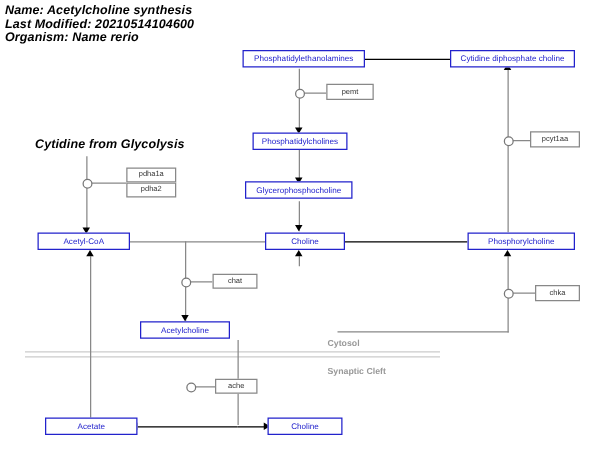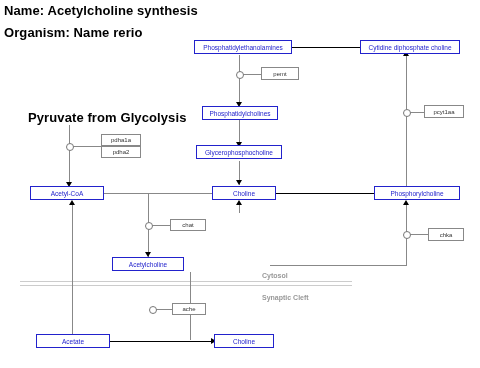--- a/index.html
+++ b/index.html
@@ -7,22 +7,22 @@
     width:480px;height:368px;
     background:#ffffff;
     font-family:"Liberation Sans",sans-serif;
     overflow:hidden;
   }
   #canvas{position:relative;width:480px;height:368px;}
 
   
   .hdr{
     position:absolute;left:4px;
-    font-size:13px;font-weight:bold;color:#000;
-    letter-spacing:.1px;white-space:nowrap;
+    font-size:10px;font-weight:bold;color:#000;
+    letter-spacing:.1px;white-space:nowrap;font-style:italic;
   }
 
   
   .node{
     position:absolute;
     box-sizing:border-box;
     border:1px solid #2222cc;
     background:#ffffff;
     color:#2222cc;
     font-size:6.5px;
@@ -73,20 +73,21 @@
     font-size:7px;font-weight:bold;color:#999999;
     white-space:nowrap;z-index:4;
   }
 </style>
 </head>
 <body>
 
 <div id="canvas">
 
   <div class="hdr" style="top:3px">Name: Acetylcholine synthesis</div>
+  <div class="hdr" style="top:14px">Last Modified: 20210514104600</div>
   <div class="hdr" style="top:25px">Organism: Name rerio</div>
 
   <div class="memb" style="left:20px;top:281px;width:332px;"></div>
   <div class="memb" style="left:20px;top:285px;width:332px;"></div>
   <div class="cmp" style="left:262px;top:272px;">Cytosol</div>
   <div class="cmp" style="left:262px;top:294px;">Synaptic Cleft</div>
 
   <div class="ln h blk" style="left:292px;top:47px;width:68px;"></div>
   <div class="ar left" style="left:287px;top:43.5px;"></div>
 
@@ -169,15 +170,15 @@
   <div class="gene" style="left:101px;top:146px;width:40px;height:12px;">pdha2</div>
 
   <div class="gene" style="left:424px;top:105px;width:40px;height:13px;">pcyt1aa</div>
 
   <div class="gene" style="left:170px;top:219px;width:36px;height:12px;">chat</div>
 
   <div class="gene" style="left:428px;top:228px;width:36px;height:13px;">chka</div>
 
   <div class="gene" style="left:172px;top:303px;width:34px;height:12px;">ache</div>
 
-  <div class="hdr" style="left:28px;top:110px;">Pyruvate from Glycolysis</div>
+  <div class="hdr" style="left:28px;top:110px;">Cytidine from Glycolysis</div>
 
 </div>
 
 </body></html>

